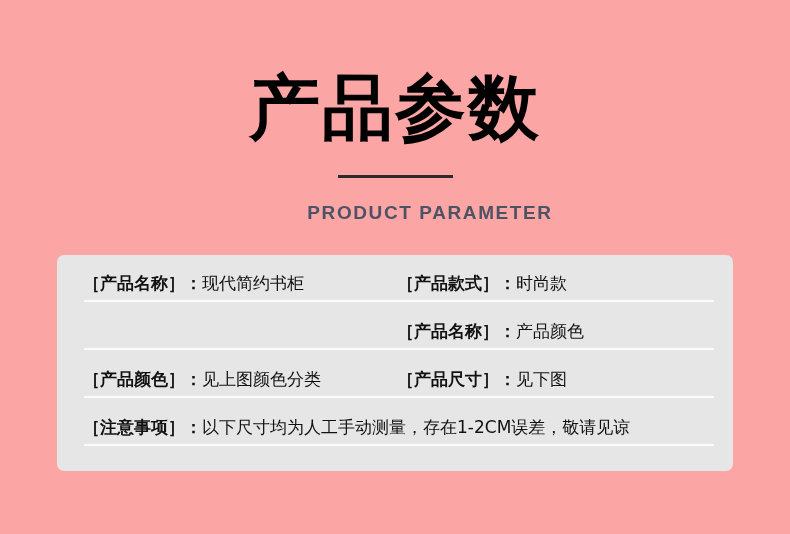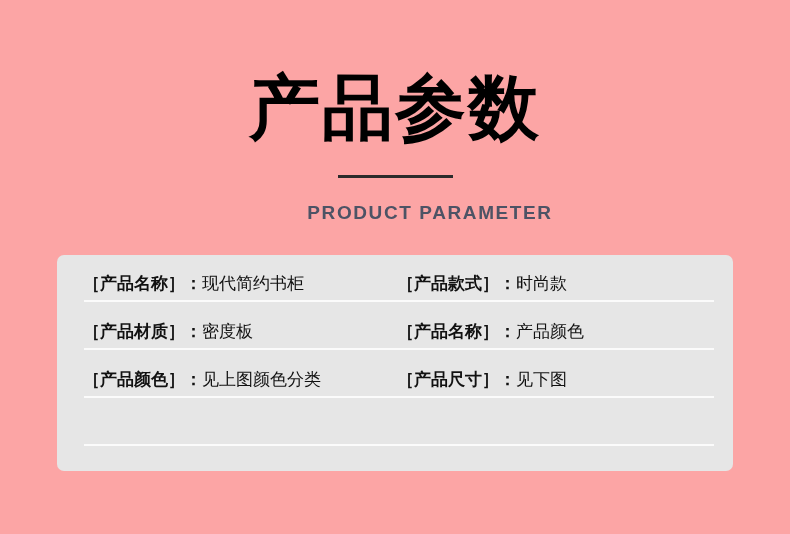--- a/index.html
+++ b/index.html
@@ -151,37 +151,39 @@
       <div class="cell col-left">
         <span class="label">［产品名称］：</span><span class="value">现代简约书柜</span>
       </div>
       <div class="cell col-right">
         <span class="label">［产品款式］：</span><span class="value">时尚款</span>
       </div>
     </div>
     <div class="divider d0"></div>
 
     <div class="spec-row r1">
-      <div class="cell col-left">
-        <span class="label">［产品材质］：</span><span class="value">密度板</span>
-      </div>
       <div class="cell col-right">
         <span class="label">［产品名称］：</span><span class="value">产品颜色</span>
       </div>
     </div>
     <div class="divider d1"></div>
 
     <div class="spec-row r2">
       <div class="cell col-left">
         <span class="label">［产品颜色］：</span><span class="value">见上图颜色分类</span>
       </div>
       <div class="cell col-right">
         <span class="label">［产品尺寸］：</span><span class="value">见下图</span>
       </div>
     </div>
     <div class="divider d2"></div>
 
+    <div class="spec-row r3">
+      <div class="cell col-full">
+        <span class="label">［注意事项］：</span><span class="value">以下尺寸均为人工手动测量，存在1-2CM误差，敬请见谅</span>
+      </div>
+    </div>
     <div class="divider d3"></div>
 
   </div>
 
 
 </div>
 
 </body></html>

